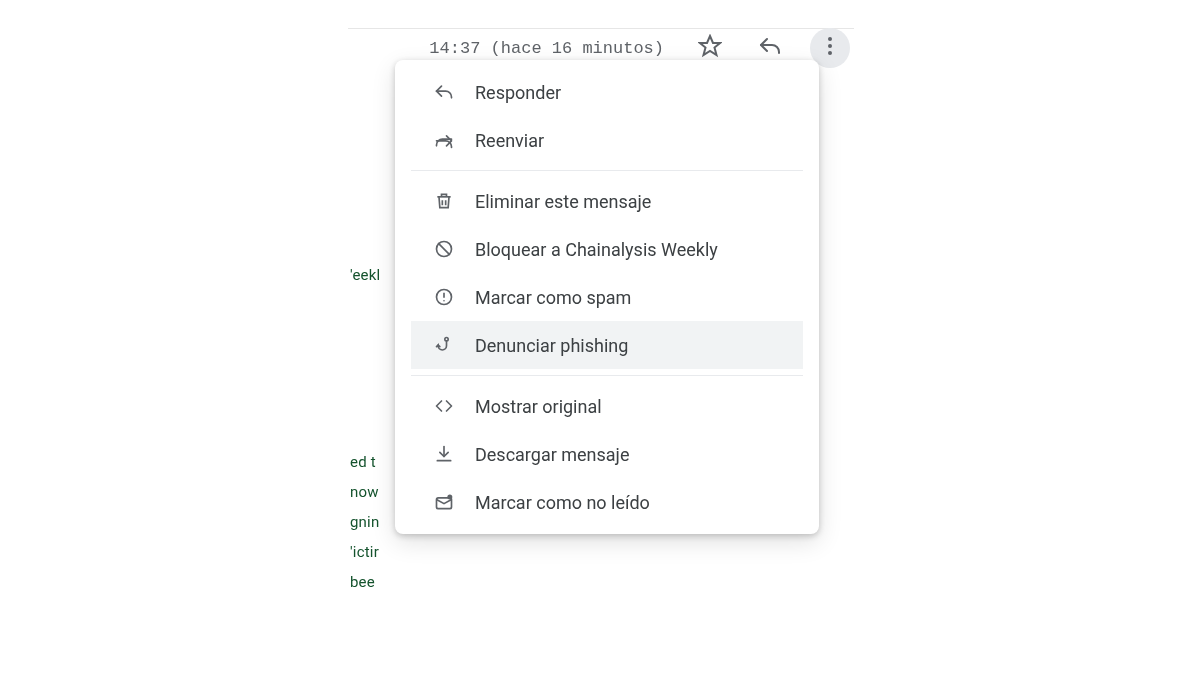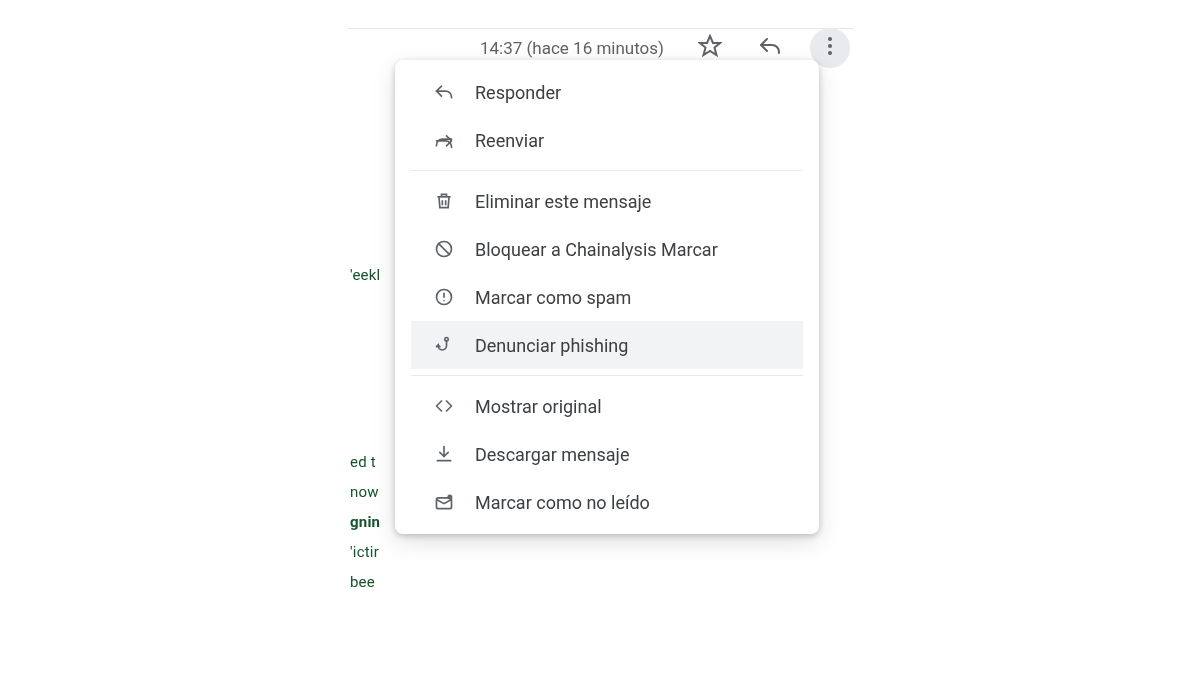--- a/index.html
+++ b/index.html
@@ -35,20 +35,21 @@
     display: flex;
     align-items: center;
     justify-content: flex-end;
     gap: 20px;
     padding-right: 4px;
   }
   .timestamp {
     font-size: 17px;
     color: #5f6368;
     margin-right: 6px;
+    font-family: Liberation Mono, monospace;
   }
   .hicon {
     width: 40px;
     height: 40px;
     border-radius: 50%;
     display: flex;
     align-items: center;
     justify-content: center;
     color: #5f6368;
     cursor: pointer;
@@ -63,21 +64,21 @@
     color: #14532d;
     font-size: 15px;
     line-height: 30px;
     letter-spacing: 0.2px;
     white-space: nowrap;
     overflow: hidden;
   }
   .bg1 { top: 260px; width: 50px; }
   .bg2 { top: 447px; width: 50px; }
   .bg3 { top: 477px; width: 50px; }
-  .bg4 { top: 507px; width: 50px; font-weight: bold; }
+  .bg4 { top: 507px; width: 50px; }
   .bg5 { top: 537px; width: 50px; }
   .bg6 { top: 567px; width: 50px; }
 
   
   .menu {
     position: absolute;
     top: 60px;
     left: 395px;
     width: 424px;
     background: #ffffff;
@@ -191,21 +192,21 @@
     <span>Eliminar este mensaje</span>
   </div>
 
   <div class="menu-item">
     <span class="micon">
       <svg viewBox="0 0 24 24" fill="none" stroke="currentColor" stroke-width="2">
           <circle cx="12" cy="12" r="9"></circle>
           <line x1="5" y1="5" x2="19" y2="19"></line>
         </svg>
     </span>
-    <span>Bloquear a Chainalysis Marcar</span>
+    <span>Bloquear a Chainalysis Weekly</span>
   </div>
 
   <div class="menu-item">
     <span class="micon">
       <svg viewBox="0 0 24 24" fill="none" stroke="currentColor" stroke-width="2">
           <circle cx="12" cy="12" r="9"></circle>
           <line x1="12" y1="7" x2="12" y2="13"></line>
           <circle cx="12" cy="16.5" r="1" fill="currentColor" stroke="none"></circle>
         </svg>
     </span>

